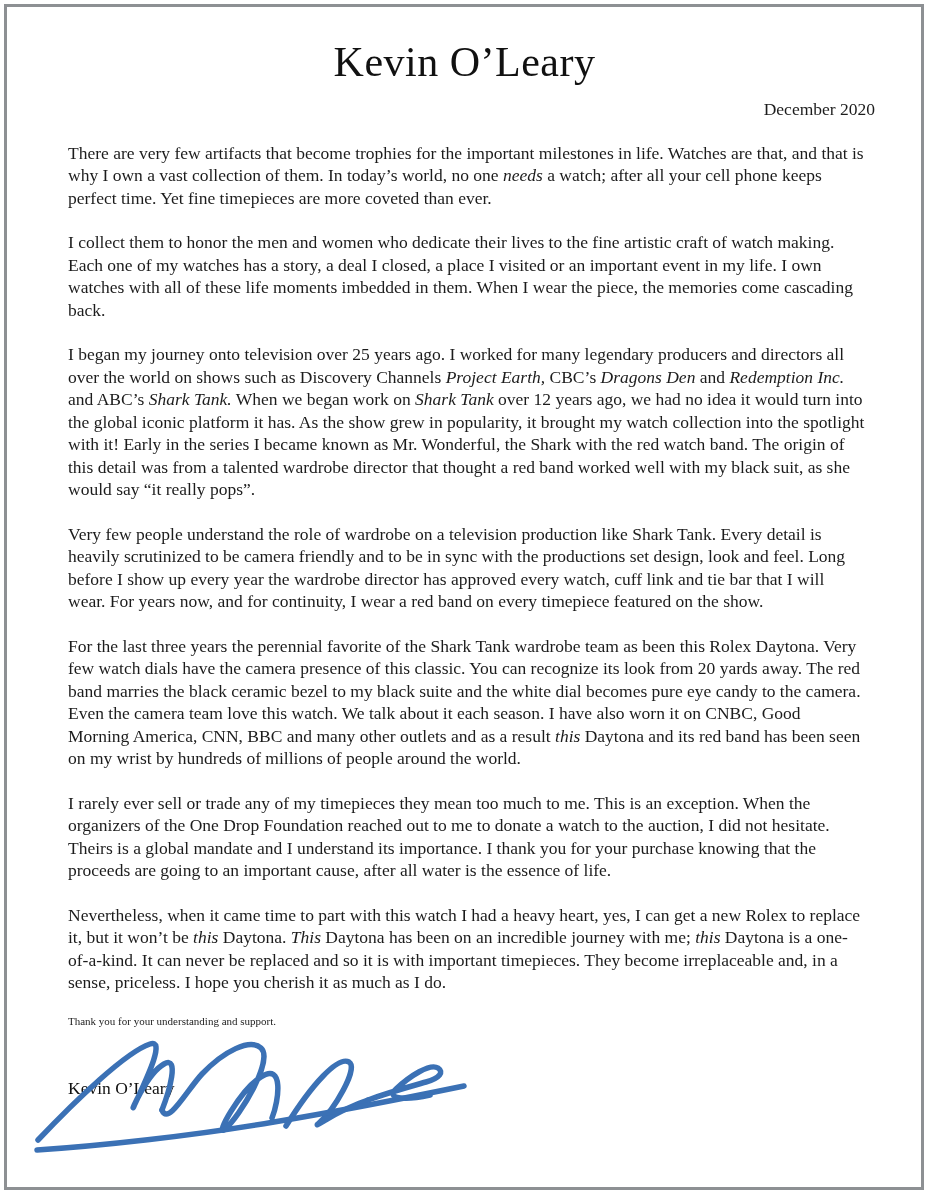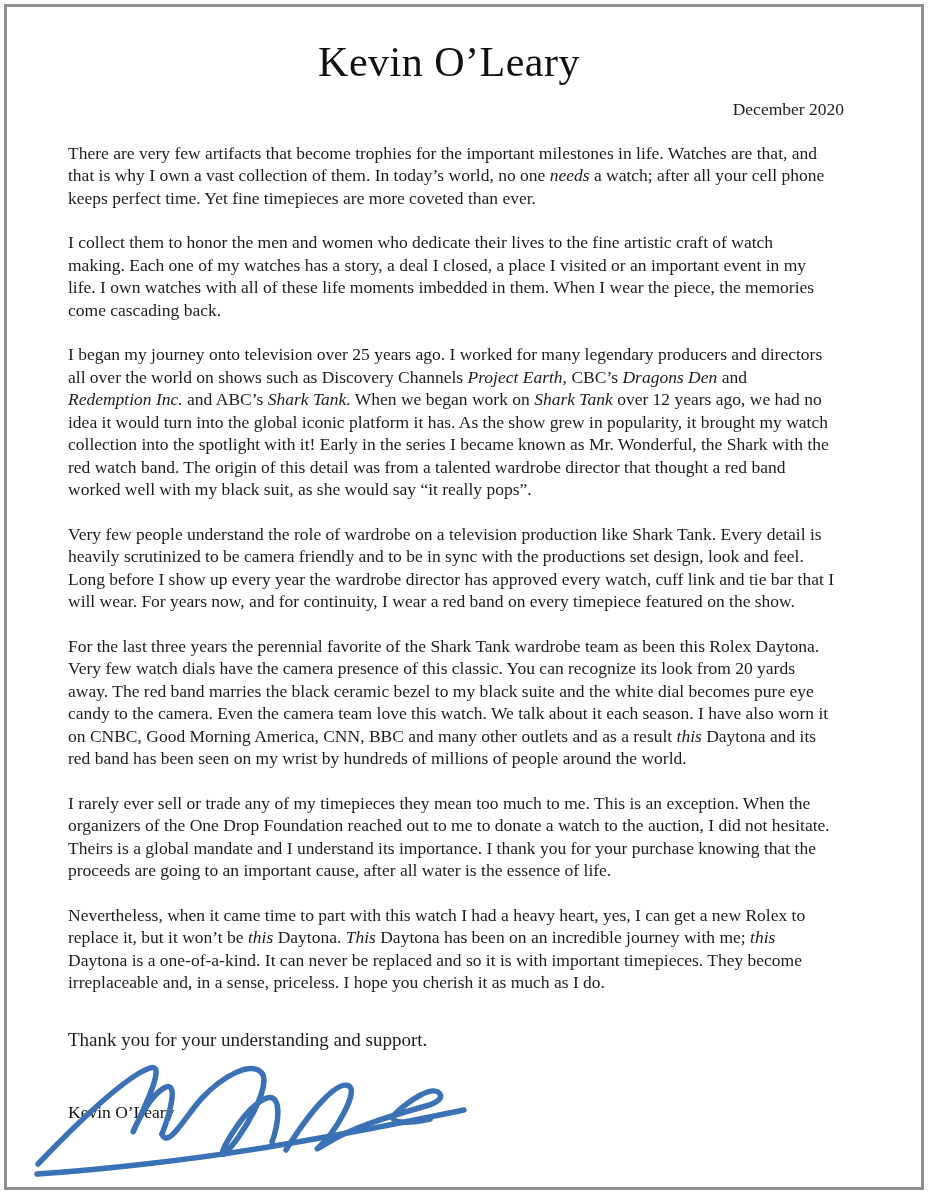--- a/index.html
+++ b/index.html
@@ -20,21 +20,21 @@
     position: absolute;
     left: 4px;
     top: 4px;
     right: 4px;
     bottom: 7px;
     border: 3px solid #8d9093;
     pointer-events: none;
   }
   .content {
     position: relative;
-    padding: 30px 84px 0 68px;
+    padding: 30px 53px 0 68px;
   }
   .letter-title {
     text-align: center;
     font-size: 42px;
     font-weight: 400;
     margin: 8px 14px 0 0;
     letter-spacing: 0.5px;
     color: #111111;
   }
   .letter-date {
@@ -45,23 +45,23 @@
   .letter-body {
     margin-top: 3px;
     font-size: 17.5px;
     line-height: 1.285;
     text-align: left;
   }
   .letter-body p.para {
     margin: 22px 10px 0 0;
   }
   .closing-line {
-    font-size: 19px;
+    font-size: 11px;
     line-height: 1.285;
-    margin-top: 34px;
+    margin-top: 20px;
   }
   .signature-block {
     position: relative;
     height: 130px;
     margin-top: 2px;
   }
   .typed-name {
     position: absolute;
     left: 0px;
     top: 48px;

